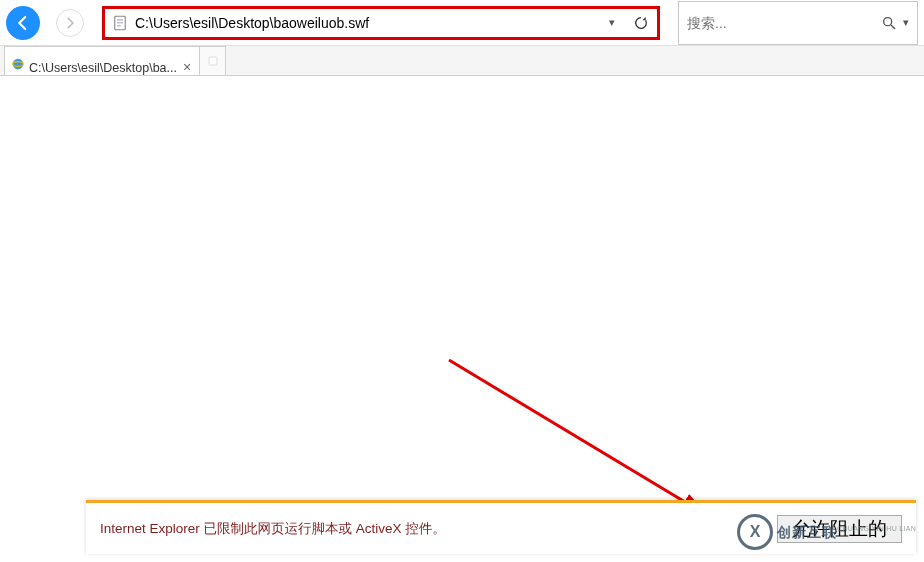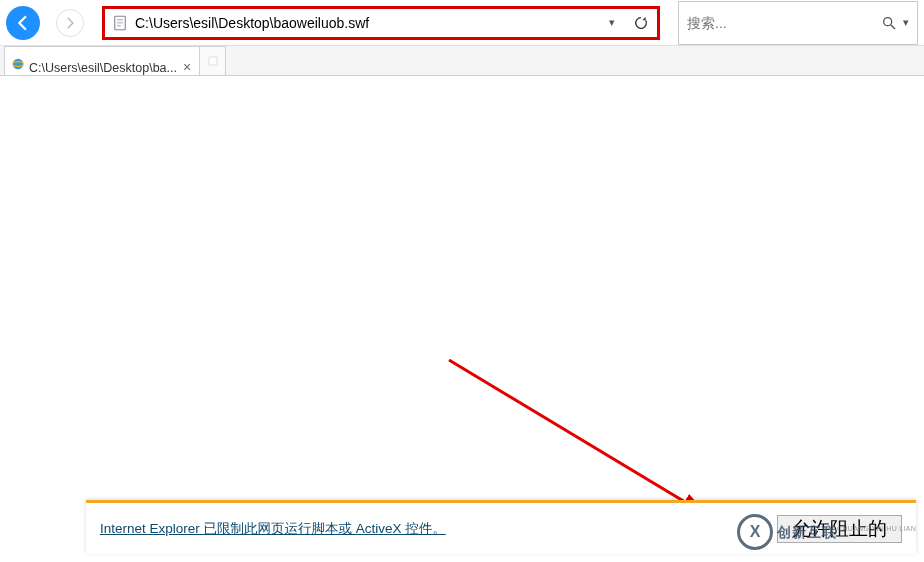--- a/index.html
+++ b/index.html
@@ -52,21 +52,21 @@
     
     .arrow-svg { position: absolute; pointer-events: none; }
     
     
     .info-bar {
       position: absolute; left: 86px; right: 8px; bottom: 8px; height: 54px;
       border-top: 3px solid #f5a623;
       background: #fff; box-shadow: 0 -1px 4px rgba(0,0,0,0.15);
       display: flex; align-items: center; padding: 0 14px; gap: 12px;
     }
-    .info-text { flex: 1; font-size: 13.5px; color: #0c4a6e; text-decoration: underline; }
+    .info-text { flex: 1; font-size: 13.5px; color: #7f1d1d; }
     .info-btn {
       height: 28px; padding: 0 14px; background: #f0f0f0;
       border: 1px solid #aaa; font-size: 19px; cursor: pointer;
       display: flex; align-items: center; white-space: nowrap;
     }
     
     
     .watermark {
       position: absolute; right: 8px; bottom: 12px;
       display: flex; align-items: center; gap: 4px; opacity: 0.8; z-index: 5;

